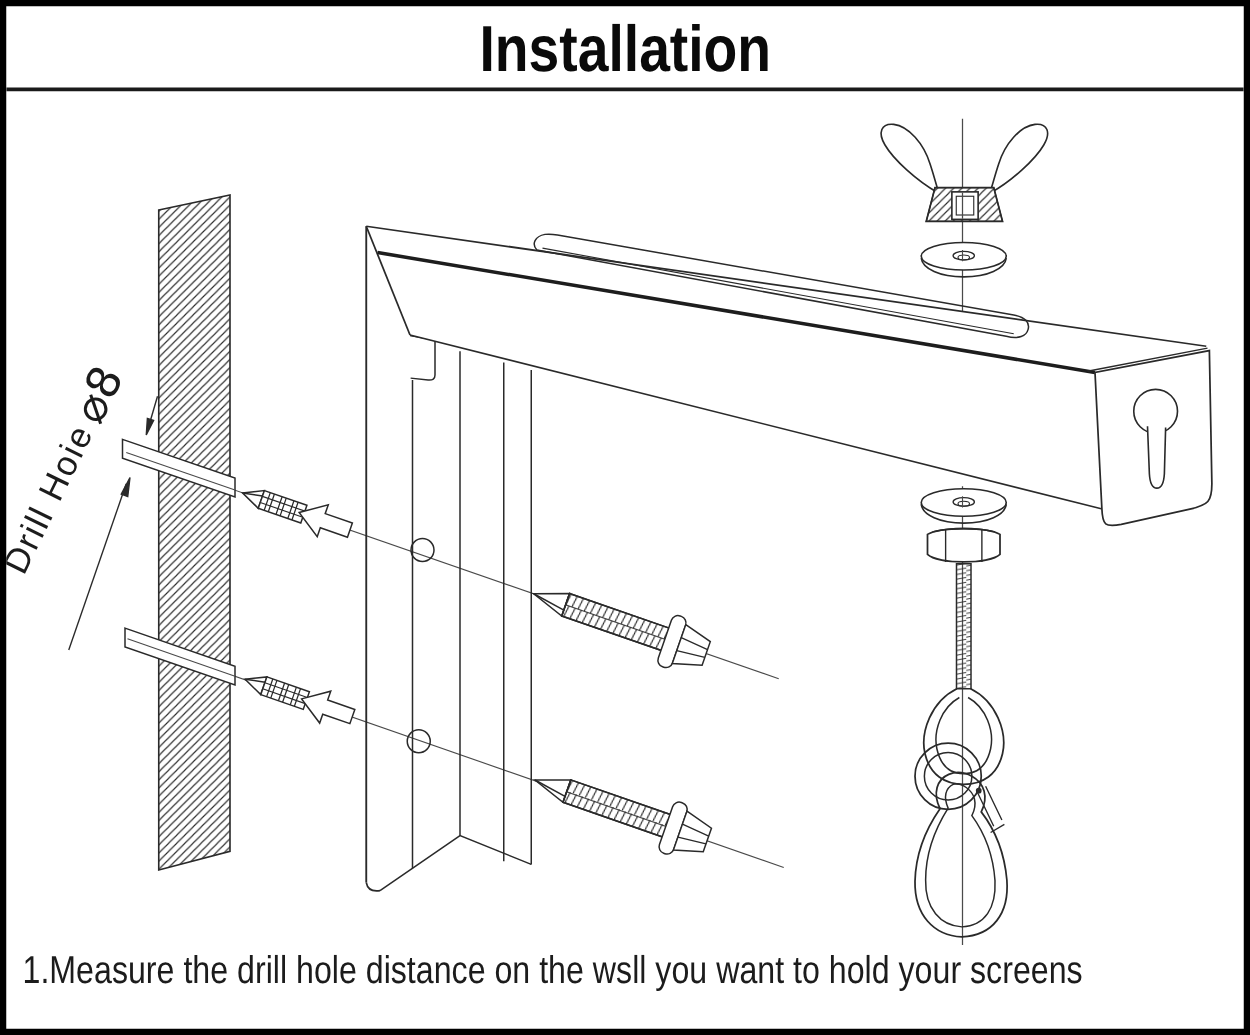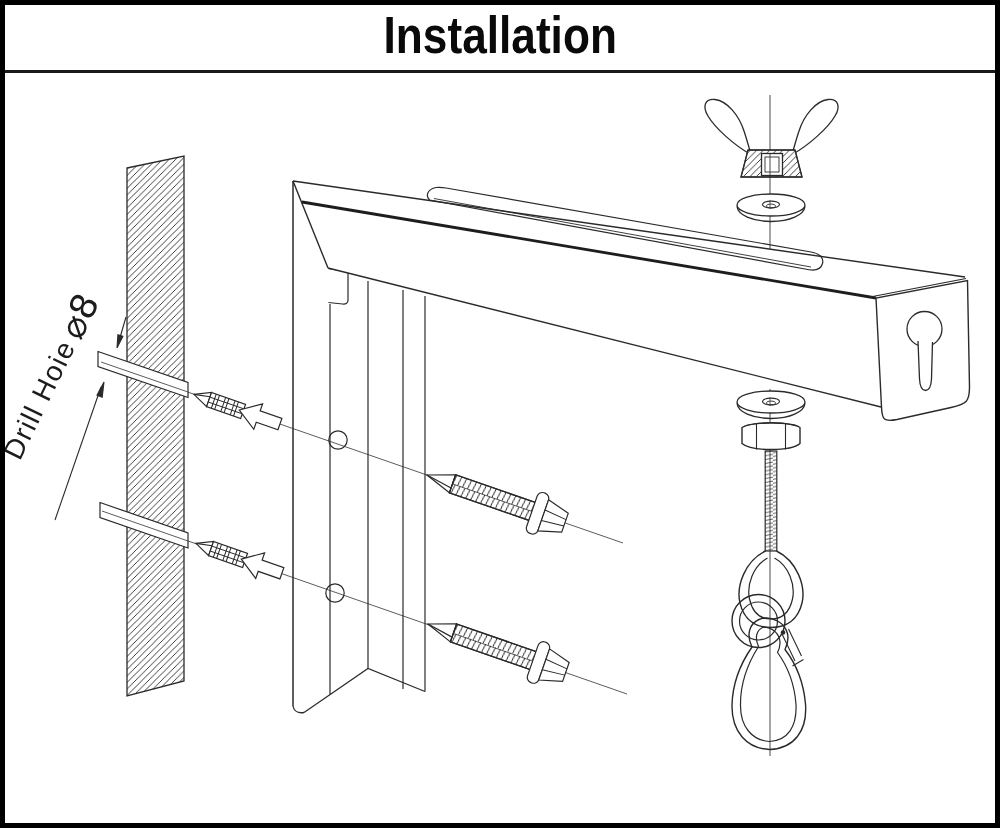--- a/index.html
+++ b/index.html
@@ -3,21 +3,21 @@
 <meta charset="utf-8">
 <style>
   html,body{margin:0;padding:0;background:#888;}
   #stage{
     position:relative;width:1000px;height:828px;background:#ffffff;
     box-sizing:border-box;border:5px solid #000;overflow:hidden;
     font-family:"Liberation Sans", sans-serif;
   }
   #titlebar{
     position:absolute;left:0;top:0;width:990px;height:65px;
-    display:flex;align-items:flex-start;justify-content:center;
+    display:flex;align-items:flex-end;justify-content:center;
   }
   #titlebar .t{
     font-size:52px;font-weight:bold;color:#0a0a0a;letter-spacing:0px;
     display:inline-block;transform:scaleX(0.85);transform-origin:center;
     white-space:nowrap;
   }
   #divider{
     position:absolute;left:0;top:65px;width:990px;height:3px;background:#1a1a1a;
   }
   #diagram-svg{position:absolute;left:0;top:0;width:990px;height:818px;}
@@ -227,14 +227,17 @@
     </g>
     <g>
       <use href="#screwDef" transform="translate(423,619) rotate(19.2)"></use>
     </g>
   </svg>
 
   <div id="drill-label">
     <span>Drill Hoie</span><span class="dia">⌀8</span>
   </div>
 
+  <div id="caption">
+    <span class="c">1.Measure the drill hole distance on the wsll you want to hold your screens</span>
+  </div>
 
 </div>
 
 </body></html>

